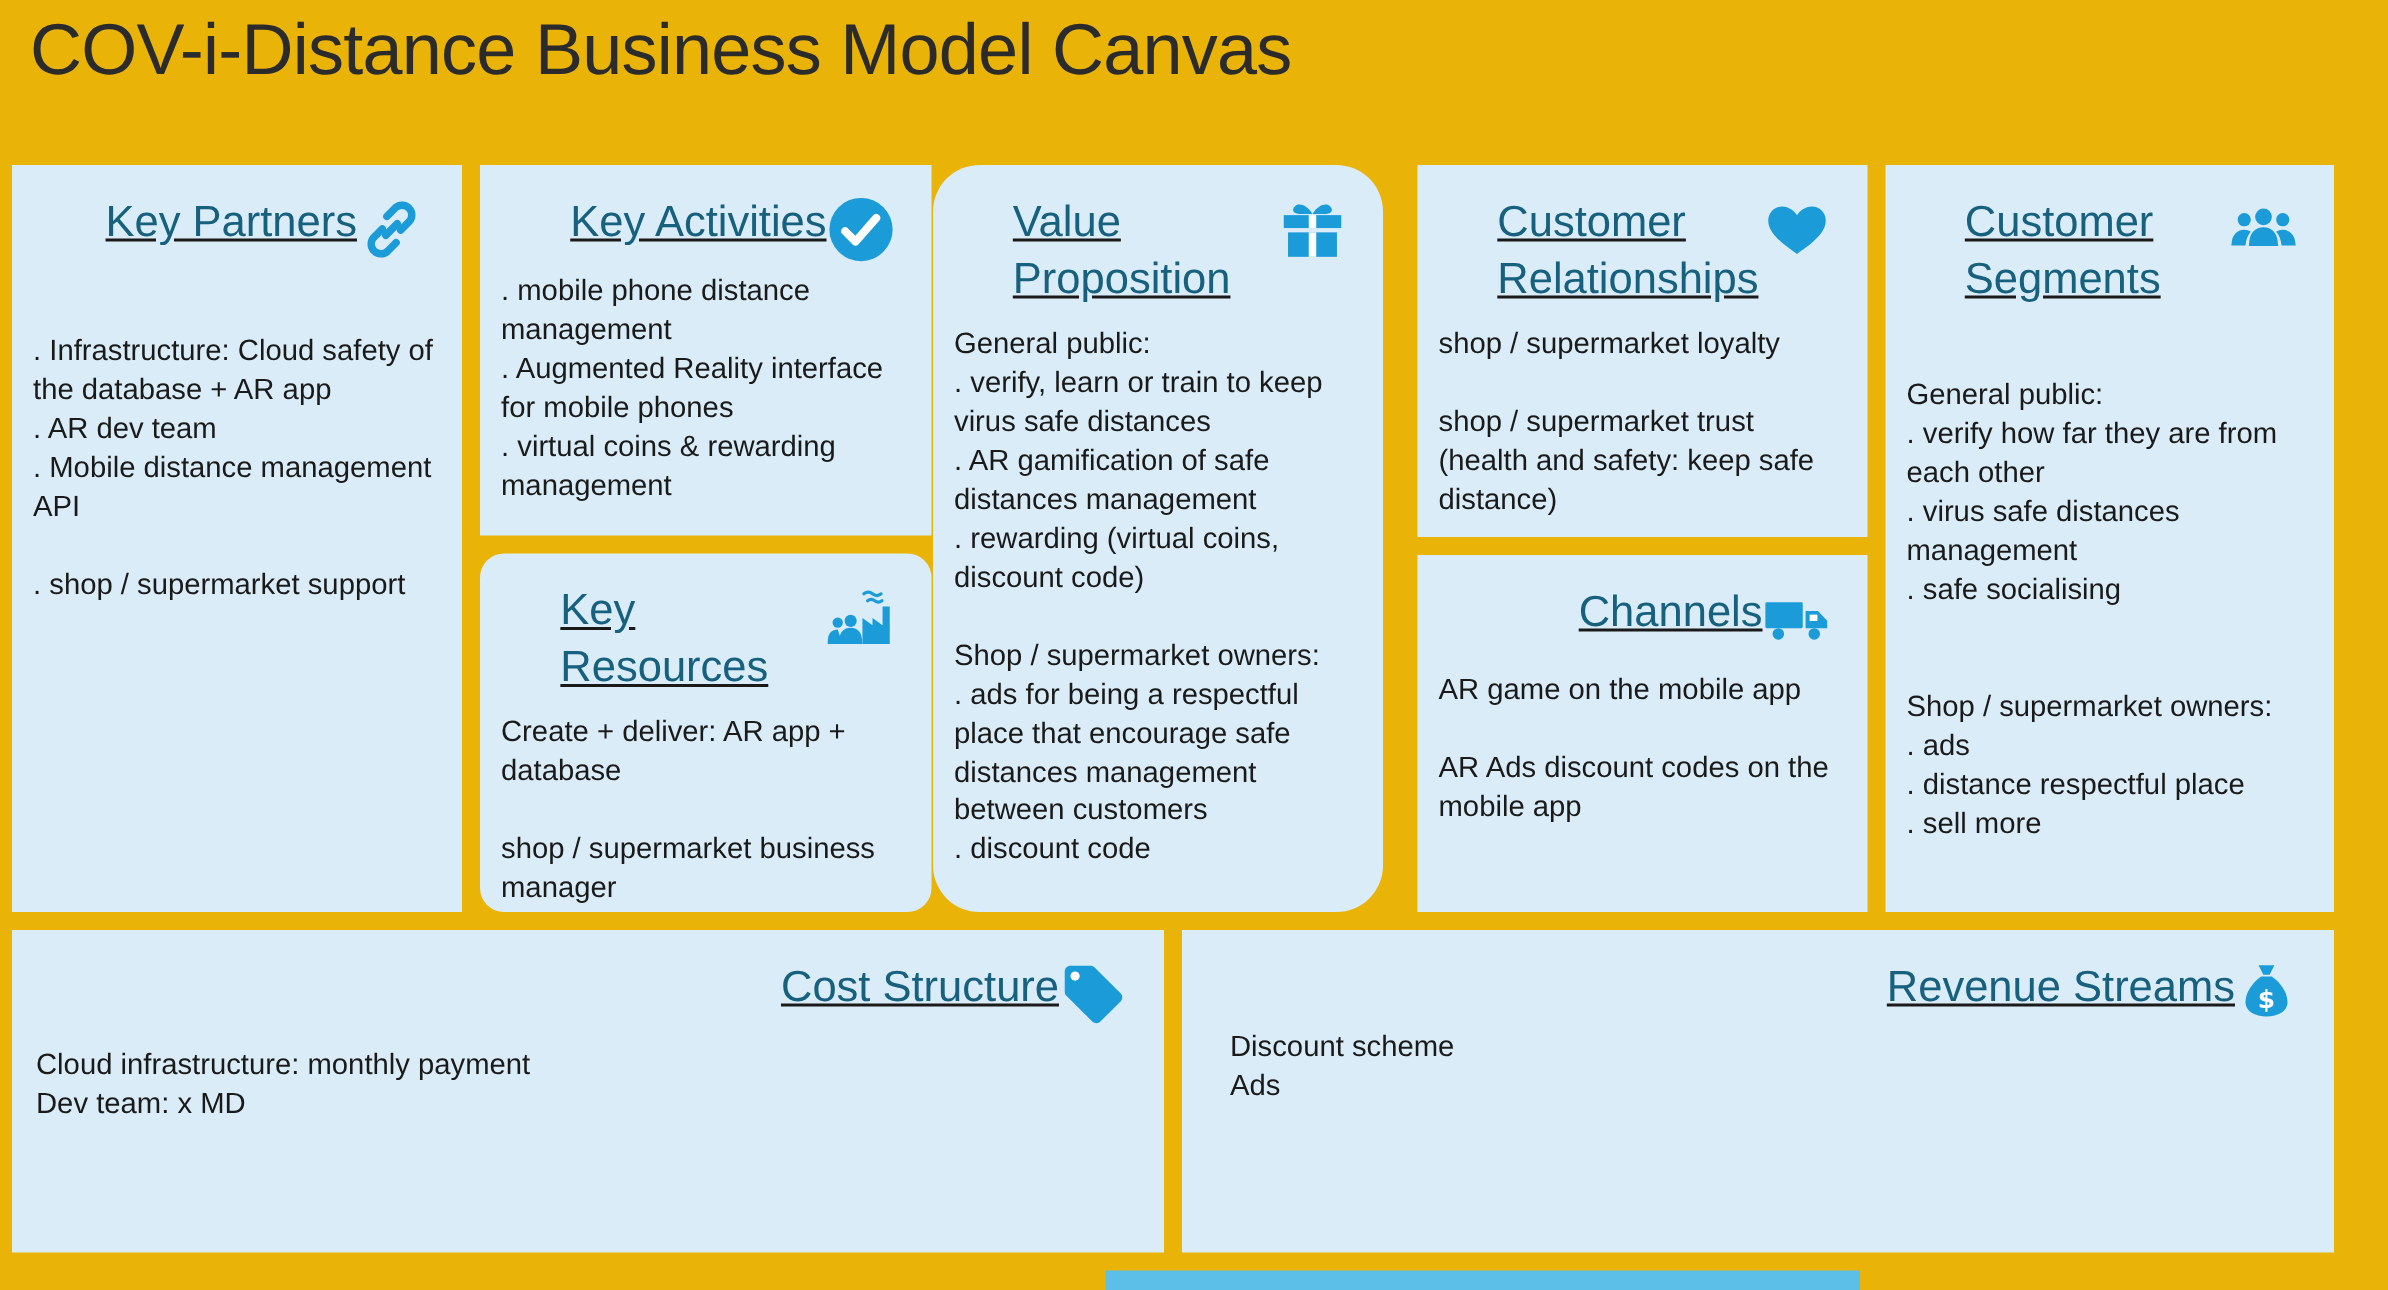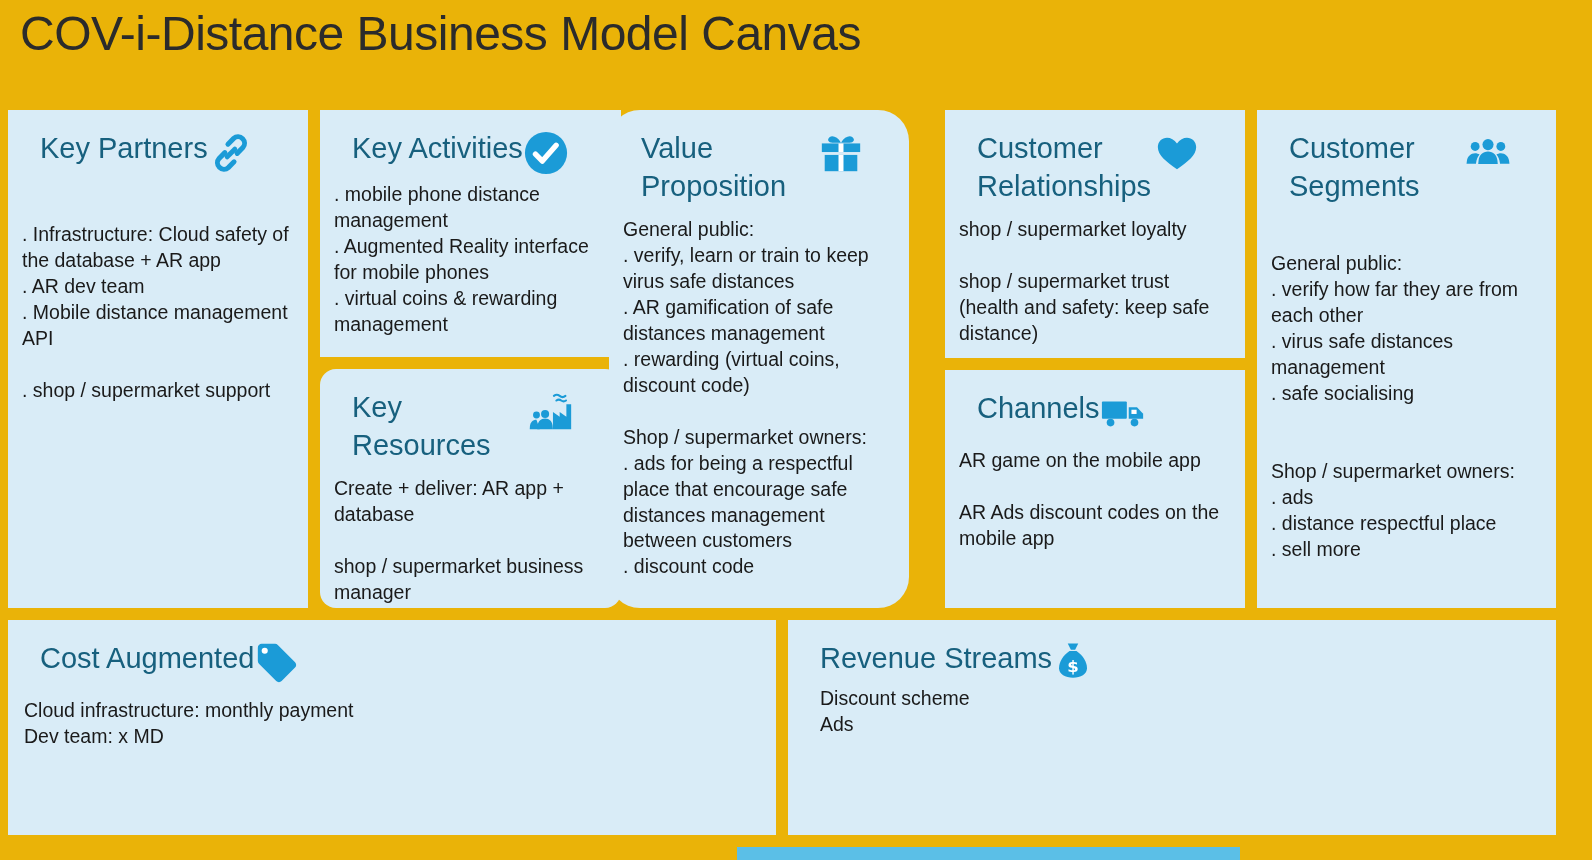--- a/index.html
+++ b/index.html
@@ -14,21 +14,21 @@
   body{font-family:"Liberation Sans", sans-serif;color:var(--text);}
   .page{position:relative;width:1592px;height:860px;background:#eab308;overflow:hidden;}
   .page-title{
     position:absolute;left:20px;top:6px;
     font-size:48px;font-weight:400;color:#2b2b2b;letter-spacing:-0.5px;
   }
   .box{
     position:absolute;background:var(--boxbg);
     padding:14px 14px 12px 14px;overflow:hidden;
   }
-  .box-header{display:flex;justify-content:flex-start;align-items:flex-start;}
+  .box-header{display:flex;justify-content:flex-end;align-items:flex-start;text-decoration:underline;}
   .box-title{
     color:var(--header);font-size:29px;font-weight:400;line-height:1.3;
     margin-left:18px;margin-top:6px;max-width:65%;
   }
   .wide .box-title{max-width:none;}
   .icon{width:46px;height:46px;flex:0 0 auto;color:var(--accent);margin:6px 10px 0 0;}
   .icon svg{width:100%;height:100%;display:block;}
   .icon-sm{width:42px;height:42px;}
   .box-body{
     margin-top:12px;font-size:19.5px;line-height:1.33;color:var(--text);
@@ -92,21 +92,21 @@
           <path d="M3.9 16c-2 0-3.2 1.3-3.4 3.3L.4 21h5.2z"></path>
           <path d="M8.4 15.4c2.3 0 3.7 1.5 3.9 3.7l.2 1.9H4.3l.2-1.9c.2-2.2 1.6-3.7 3.9-3.7z"></path>
         </svg>
       </span>
     </div>
     <div class="box-body">Create + deliver: AR app + database
 
 shop / supermarket business manager</div>
   </section>
 
-  <section class="box" style="left:609px;top:110px;width:300px;height:498px;border-radius:31px;">
+  <section class="box" style="left:622px;top:110px;width:300px;height:498px;border-radius:31px;">
     <div class="box-header">
       <h2 class="box-title">Value Proposition</h2>
       <span class="icon">
         <svg viewBox="0 0 24 24">
           <g fill="currentColor">
             <path d="M12 6.6c-1.8-3-4.5-4-6-2.8-1.5 1.3-.6 2.8 1.5 2.8z"></path>
             <path d="M12 6.6c1.8-3 4.5-4 6-2.8 1.5 1.3.6 2.8-1.5 2.8z"></path>
             <rect x="2" y="7" width="20" height="4.5"></rect>
             <rect x="3.5" y="13" width="17" height="8.5"></rect>
           </g>
@@ -178,21 +178,21 @@
 
 
 Shop / supermarket owners:
 . ads
 . distance respectful place
 . sell more</div>
   </section>
 
   <section class="box wide" style="left:8px;top:620px;width:768px;height:215px;">
     <div class="box-header">
-      <h2 class="box-title">Cost Augmented</h2>
+      <h2 class="box-title">Cost Structure</h2>
       <span class="icon">
         <svg viewBox="0 0 24 24" fill="currentColor">
           <path d="M21.41 11.58l-9-9C12.05 2.22 11.55 2 11 2H4c-1.1 0-2 .9-2 2v7c0 .55.22 1.05.59 1.42l9 9c.36.36.86.58 1.41.58.55 0 1.05-.22 1.41-.59l7-7c.37-.36.59-.86.59-1.41 0-.55-.23-1.06-.59-1.42z"></path>
           <circle cx="5.6" cy="5.6" r="1.6" fill="#fff"></circle>
         </svg>
       </span>
     </div>
     <div class="box-body" style="margin-left:2px;">Cloud infrastructure: monthly payment
 Dev team: x MD</div>
   </section>

